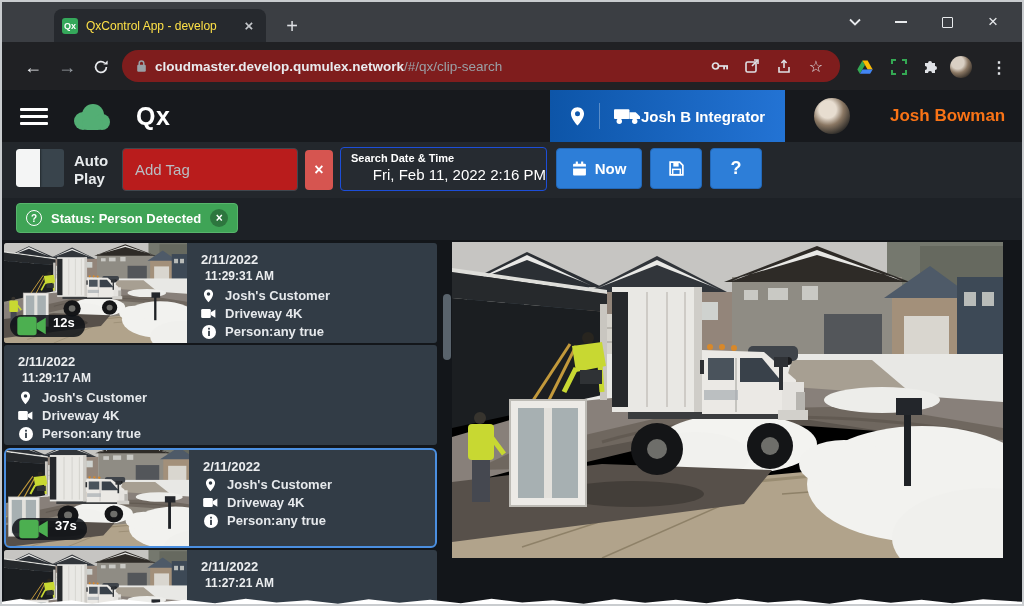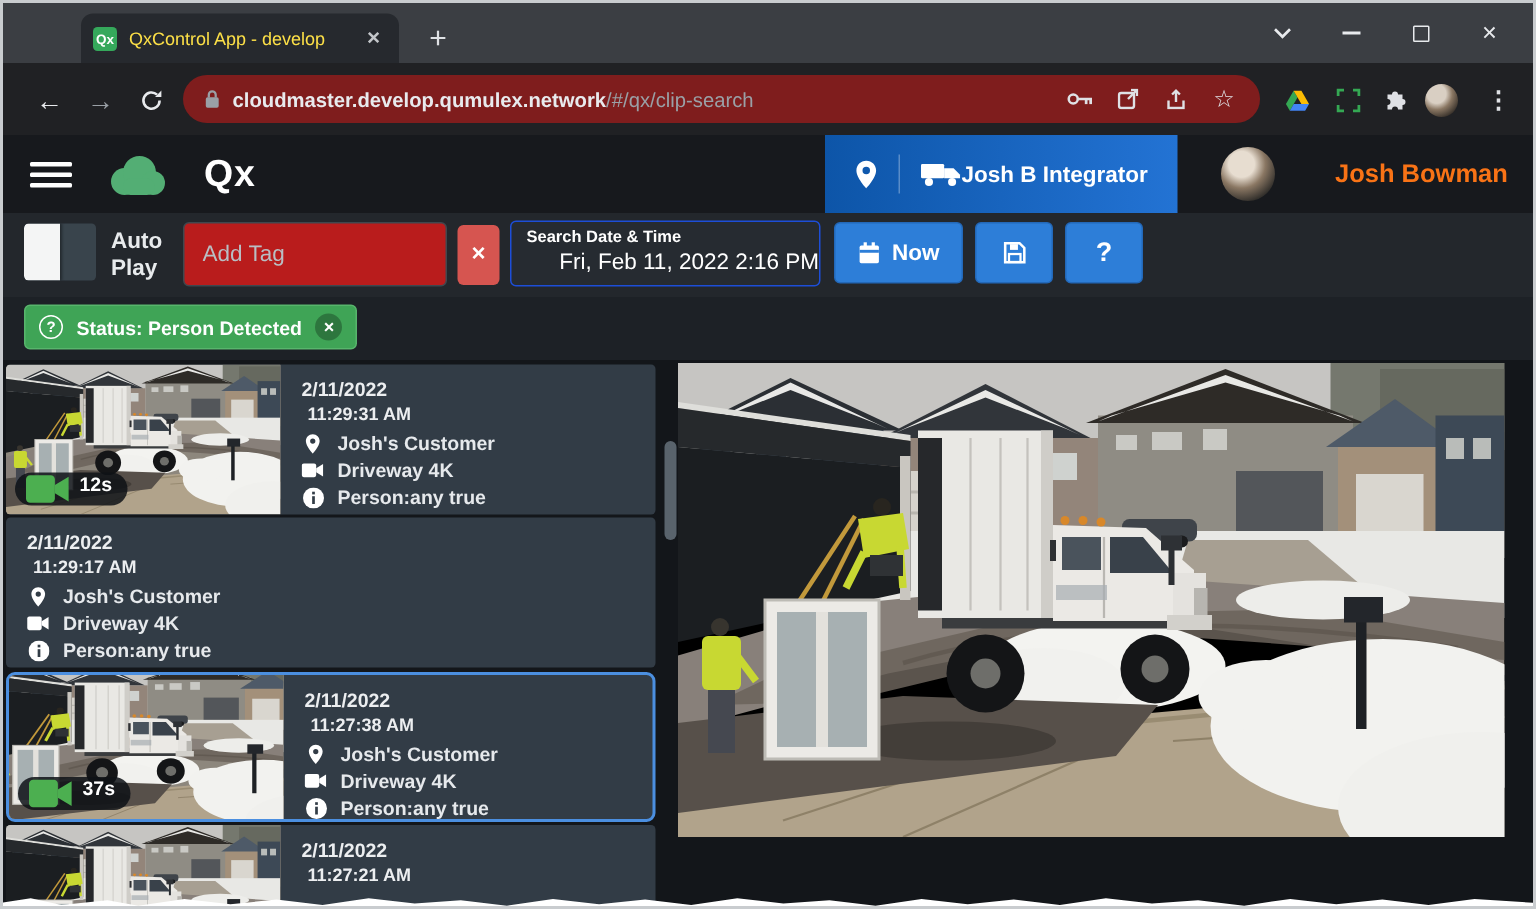--- a/index.html
+++ b/index.html
@@ -483,21 +483,20 @@
       <div class="dur">
         <svg width="15" height="11" viewBox="0 0 16 12" fill="#4caf50">
             <rect x="0" y="1" width="10.5" height="10" rx="1.5"></rect>
             <polygon points="10.5,4.5 15.5,1.5 15.5,10.5 10.5,7.5"></polygon>
           </svg>
         <span>37s</span>
       </div>
     </div>
     <div class="cinfo">
       <div class="cdate">2/11/2022</div>
-      <div class="ctime">11:27:38 AM</div>
       <div class="cline">
           <span class="ic">
             <svg width="11" height="14" viewBox="0 0 24 32">
               <path d="M12 1 C6 1 1.5 5.5 1.5 11.5 c0 8 10.5 19 10.5 19 s10.5 -11 10.5 -19 C22.5 5.5 18 1 12 1 z m0 14.5 a4 4 0 1 1 0 -8 a4 4 0 0 1 0 8 z" fill="#fff" fill-rule="evenodd"></path>
             </svg>
           </span>
           <span>Josh's Customer</span>
         </div>
       <div class="cline">
           <span class="ic">

